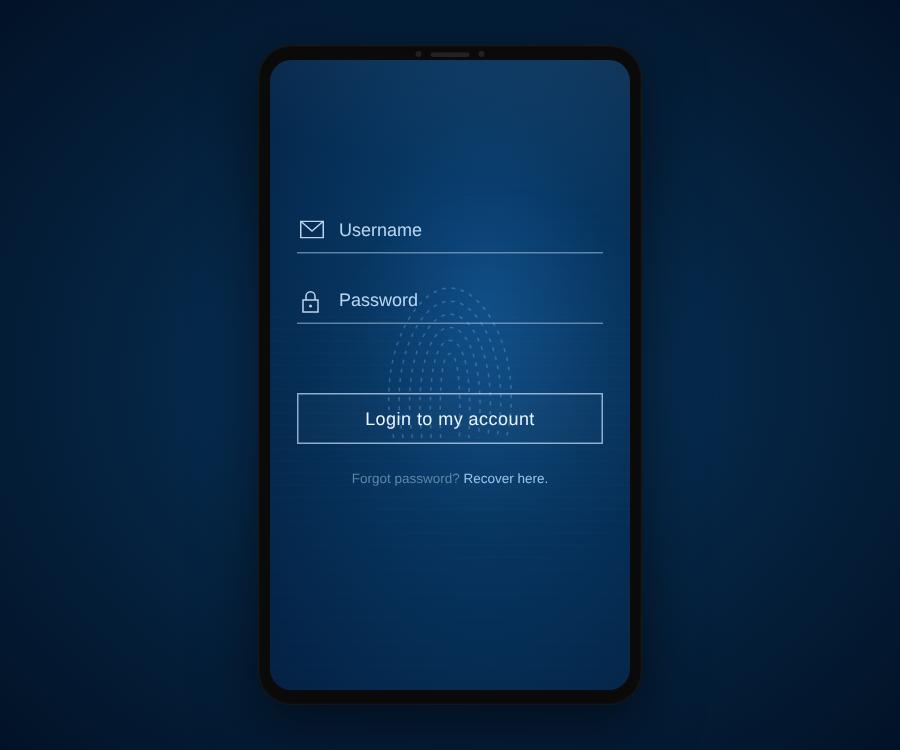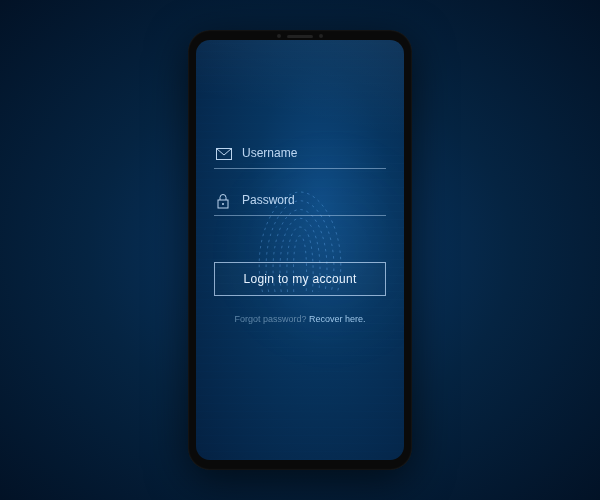--- a/index.html
+++ b/index.html
@@ -5,21 +5,21 @@
   * { box-sizing: border-box; margin: 0; padding: 0; }
   html, body { width: 600px; height: 500px; overflow: hidden; }
   body {
     background: radial-gradient(ellipse at center, #0a3a6b 0%, #052442 50%, #021226 100%);
     font-family: Arial, sans-serif;
     display: flex;
     align-items: center;
     justify-content: center;
   }
   .phone {
-    width: 224px;
+    width: 256px;
     height: 440px;
     background: #0a0a0a;
     border-radius: 22px;
     padding: 10px 8px;
     box-shadow: 0 10px 40px rgba(0,0,0,0.6), inset 0 0 2px rgba(255,255,255,0.15);
     position: relative;
   }
   .sensors {
     position: absolute;
     top: 4px; left: 0; right: 0;

